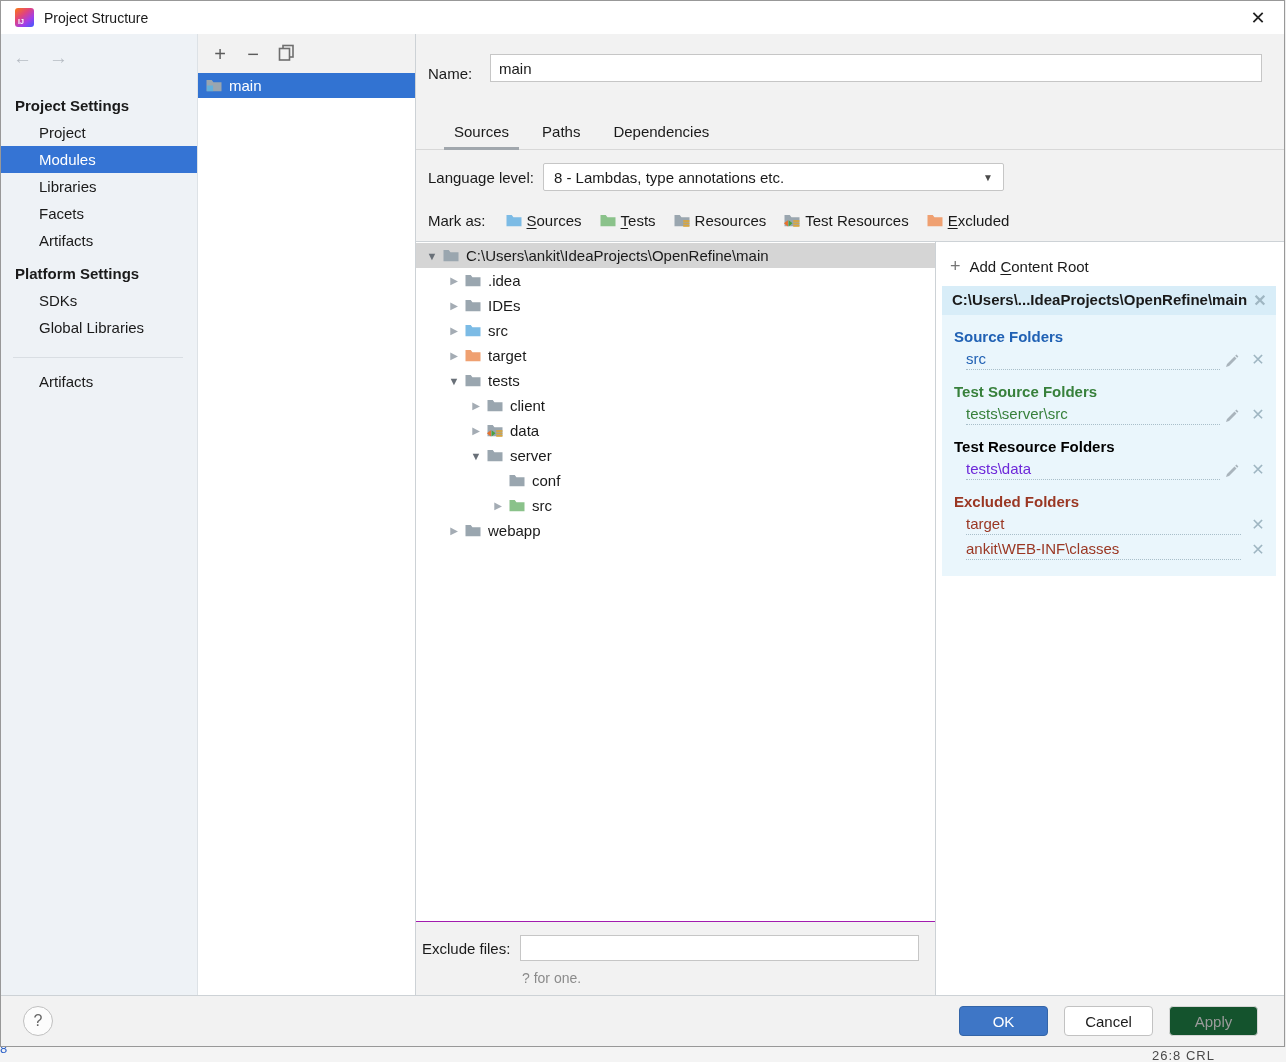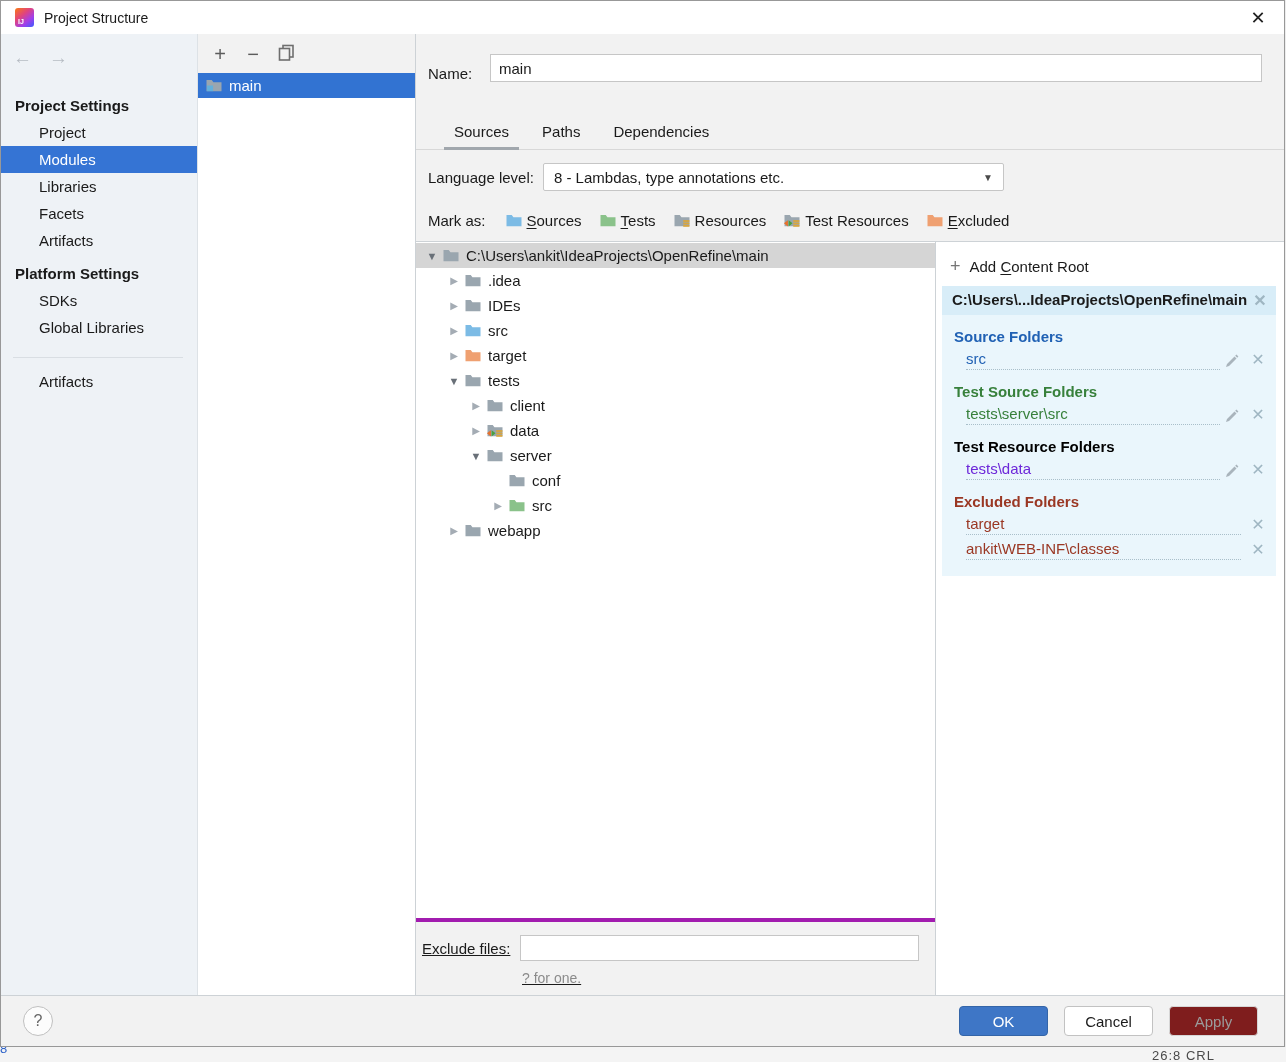--- a/index.html
+++ b/index.html
@@ -61,21 +61,21 @@
   .split { flex:1; display:flex; min-height:0; border-top:1px solid #cdd2d6; }
   .left-col { width:520px; flex:0 0 auto; display:flex; flex-direction:column; border-right:1px solid #cdd2d6; min-height:0; }
   .tree { flex:1; background:#fff; overflow:hidden; font-size:15px; padding-top:1px; }
   .tree-row { height:25px; display:flex; align-items:center; white-space:nowrap; }
   .tree-row.selected { background:#d5d5d5; }
   .expander { width:20px; text-align:center; font-size:10px; color:#a4acb4; flex:0 0 auto; }
   .expander.open { color:#697078; font-size:11px; }
   .ficon { width:18px; height:15px; flex:0 0 auto; display:inline-block; }
   .tree-label { margin-left:6px; }
 
-  .exclude { flex:0 0 auto; border-top:4px solid #a21caf; background:#f2f2f2; padding:13px 10px 7px 6px;text-decoration:underline; }
+  .exclude { flex:0 0 auto; border-top:1px solid #a21caf; background:#f2f2f2; padding:13px 10px 7px 6px; }
   .exclude-row { display:flex; align-items:center; }
   .exclude-label { font-size:15px; margin-right:10px; }
   .exclude-input { width:399px; height:26px; }
   .exclude-help { margin:8px 0 0 100px; color:#8b8b8b; font-size:14px; line-height:19px; width:430px; }
 
   .right-col { flex:1; background:#fff; padding:6px 8px 0 6px; display:flex; flex-direction:column; min-width:0; }
   .add-root { display:flex; align-items:center; padding:8px 0 9px 8px; font-size:15px; }
   .add-root .plus { color:#757575; font-size:18px; margin-right:9px; }
   .root-box { background:#eaf6fc; }
   .root-header { background:#d8edf8; display:flex; align-items:flex-start; padding:5px 8px 5px 10px; font-weight:bold; font-size:15px; }
@@ -89,21 +89,21 @@
   .pencil { width:15px; height:15px; margin:0 2px 1px 4px; flex:0 0 auto; }
   .folder-row .xicon { margin-left:9px; margin-bottom:1px; }
 
   
   .footer { height:51px; flex:0 0 auto; border-top:1px solid #cdd2d6; background:#f2f2f2; display:flex; align-items:center; padding:0 26px 0 22px; }
   .help-btn { width:30px; height:30px; border-radius:50%; border:1px solid #c0c0c0; background:#fcfcfc; color:#666; display:flex; align-items:center; justify-content:center; font-size:16px; }
   .btns { margin-left:auto; display:flex; gap:16px; }
   .btn { min-width:89px; height:30px; border-radius:4px; font-size:15px; display:flex; align-items:center; justify-content:center; padding:0 14px; }
   .btn.primary { background:#3e76c6; border:1px solid #3465a8; color:#fff; }
   .btn.normal { background:#fff; border:1px solid #c2c2c2; }
-  .btn.disabled { background:#7f1d1d; border:1px solid #d6d6d6; color:#9b9b9b; }
+  .btn.disabled { background:#14532d; border:1px solid #d6d6d6; color:#9b9b9b; }
   u { text-underline-offset:2px; }
 </style>
 </head>
 <body>
 
 <div class="bg-strip">
   <span class="st-left">8</span>
   <span class="st-right">26:8   CRL</span>
 </div>
 

